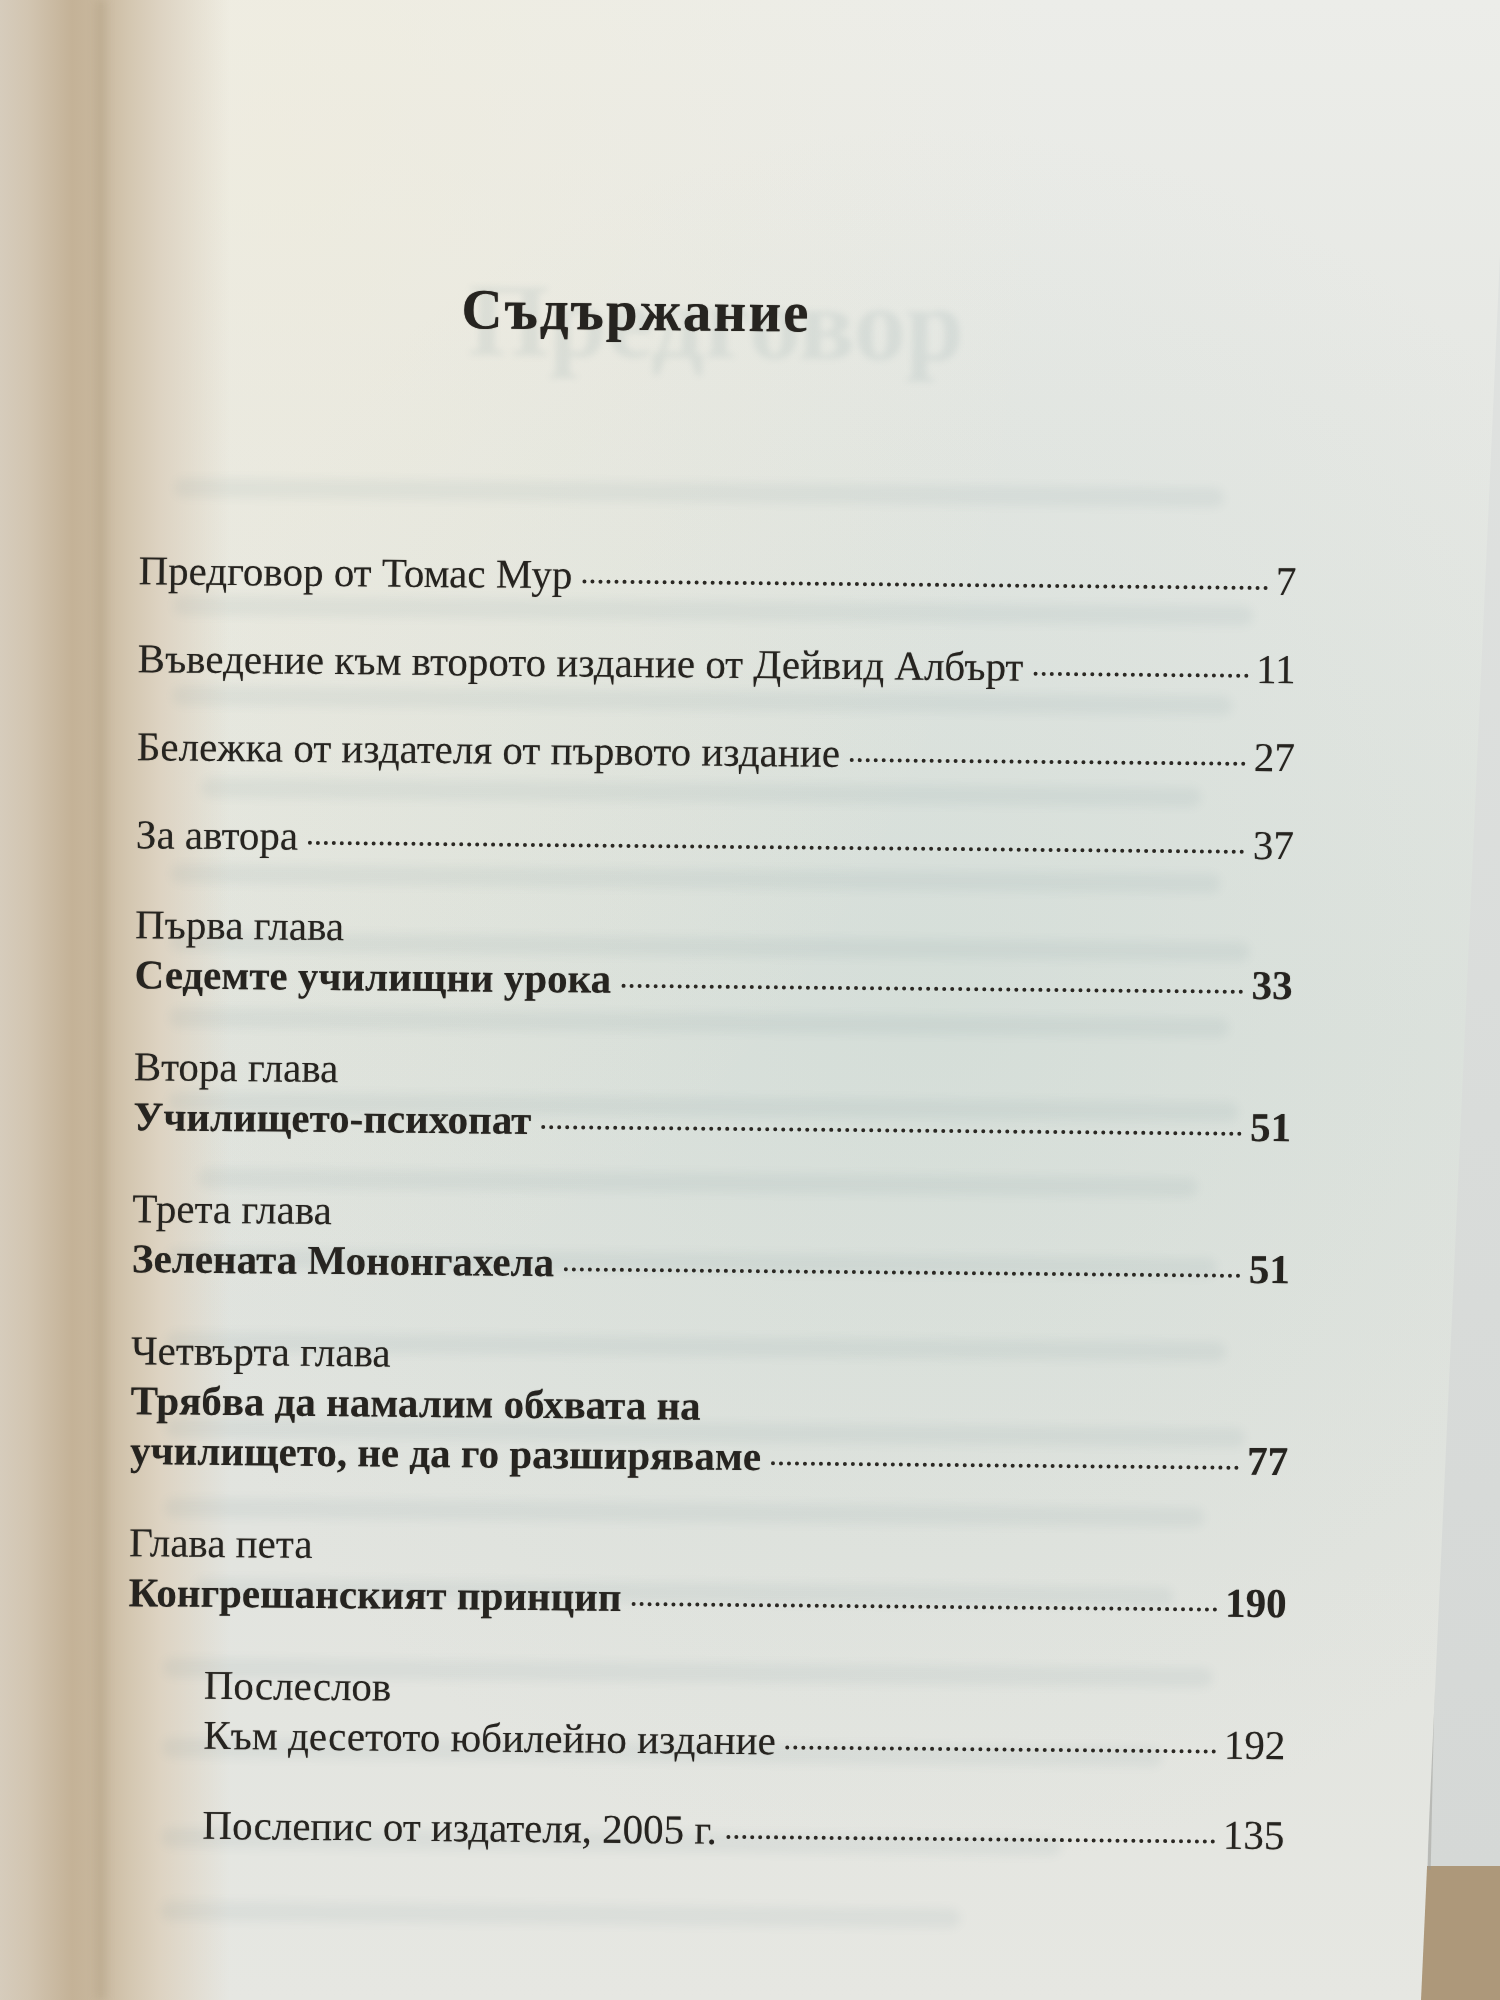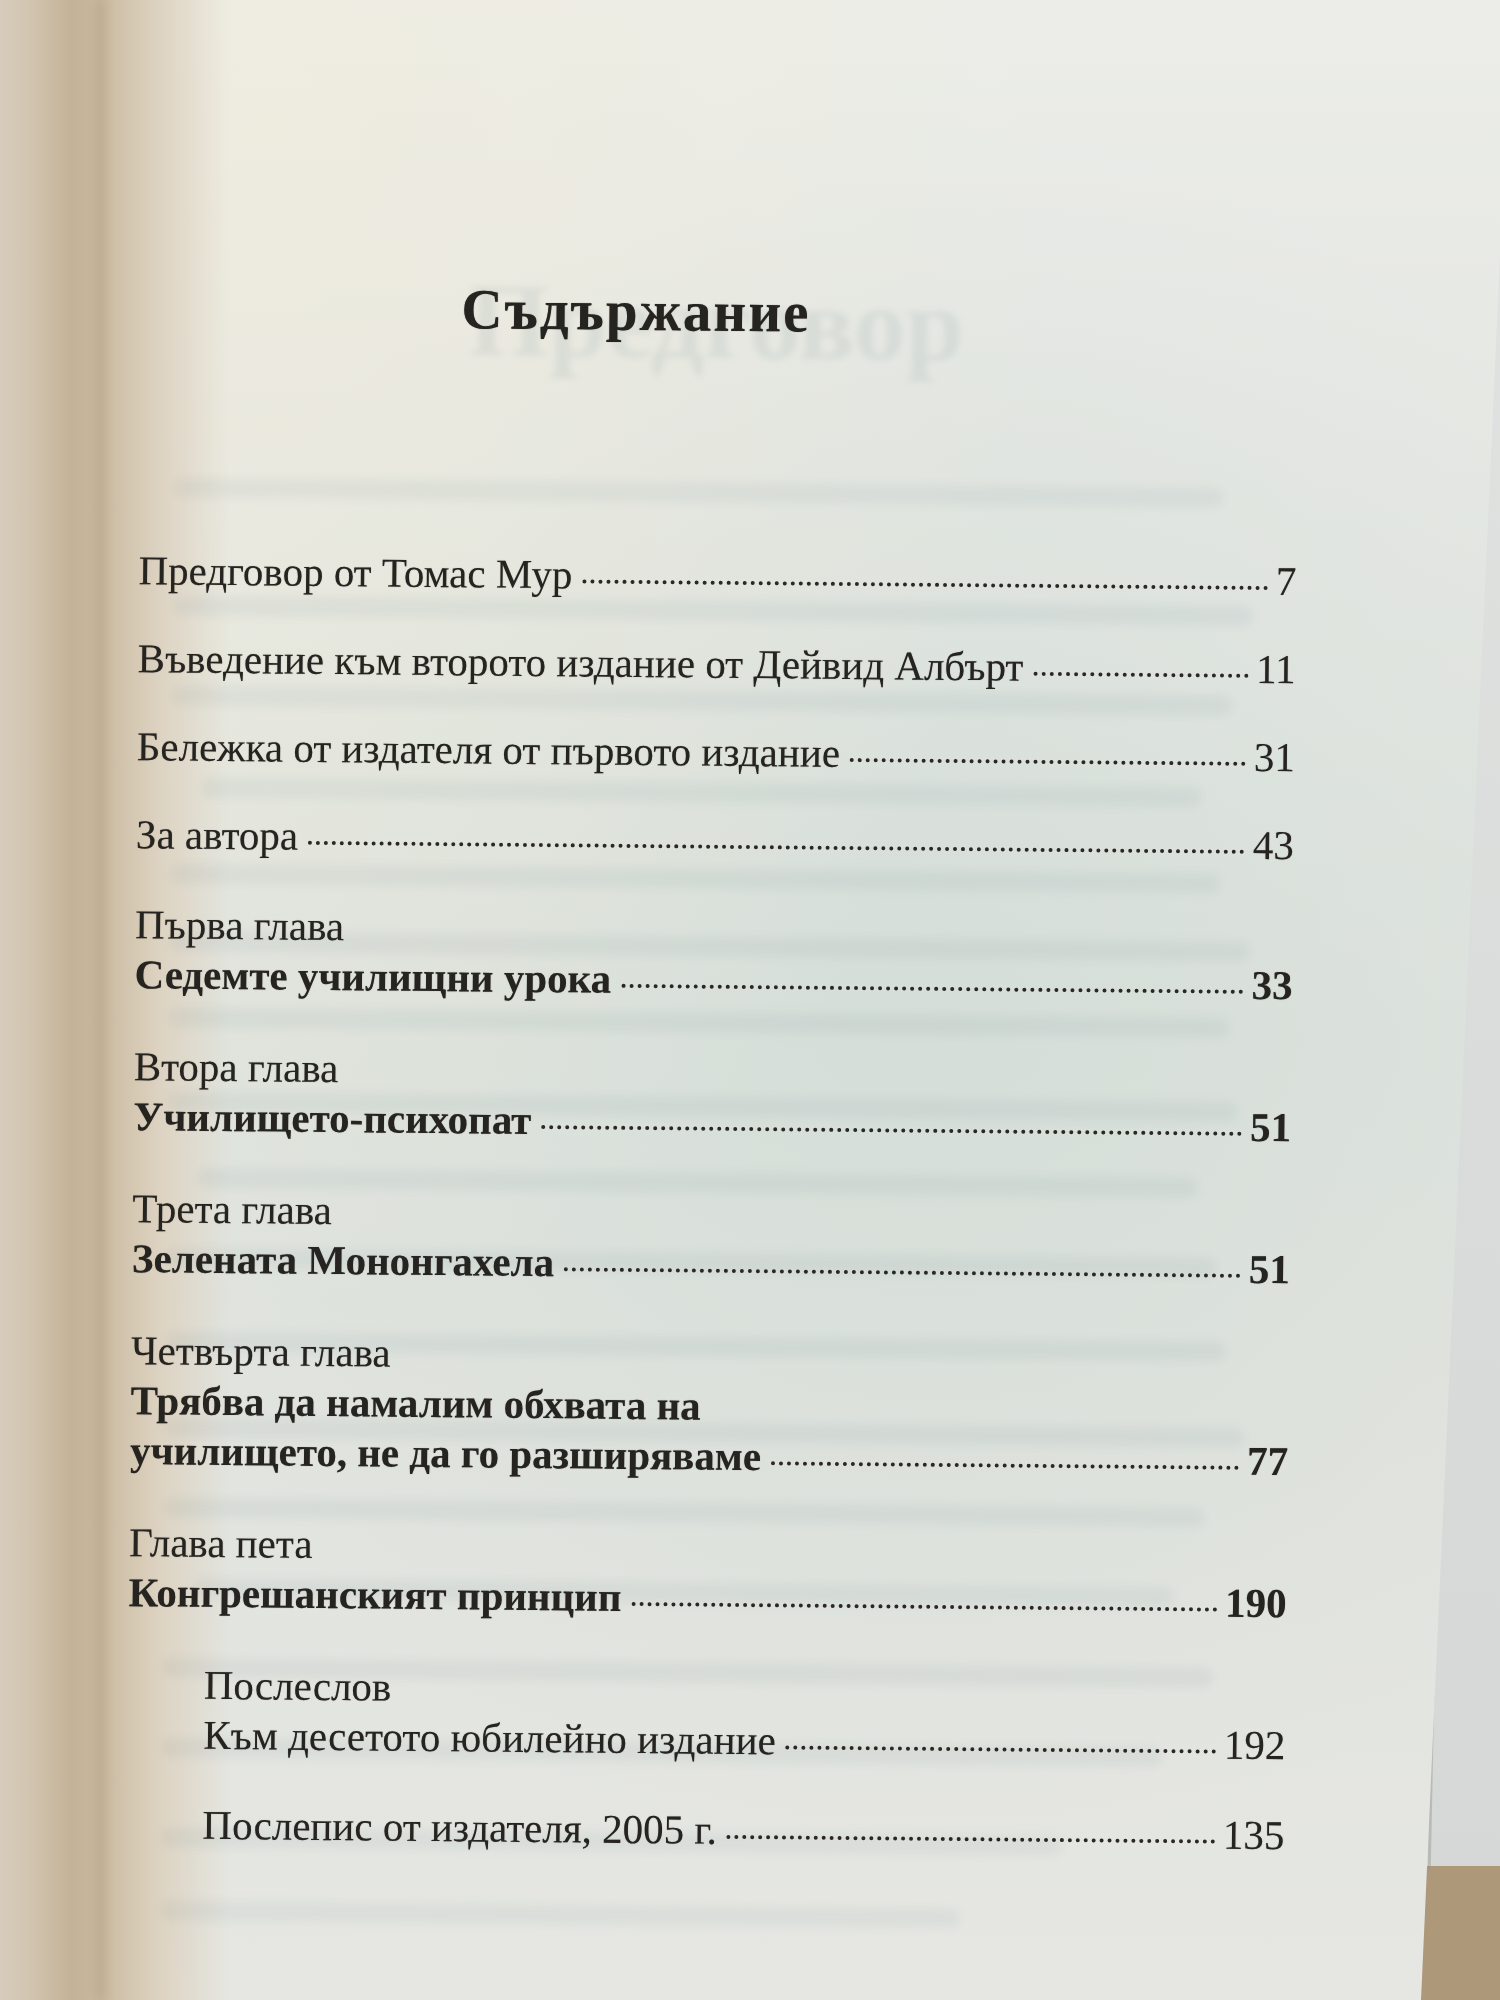--- a/index.html
+++ b/index.html
@@ -135,29 +135,29 @@
       <span class="label">Въведение към второто издание от Дейвид Албърт</span>
       <span class="leader"></span>
       <span class="pnum">11</span>
     </div>
   </div>
 
   <div class="toc-block">
     <div class="row">
       <span class="label">Бележка от издателя от първото издание</span>
       <span class="leader"></span>
-      <span class="pnum">31</span>
+      <span class="pnum">27</span>
     </div>
   </div>
 
   <div class="toc-block">
     <div class="row">
       <span class="label">За автора</span>
       <span class="leader"></span>
-      <span class="pnum">43</span>
+      <span class="pnum">37</span>
     </div>
   </div>
 
   <div class="toc-block bold group">
     <div class="chapter-line">Първа глава</div>
             <div class="row">
       <span class="label">Седемте училищни урока</span>
       <span class="leader"></span>
       <span class="pnum">33</span>
     </div>

